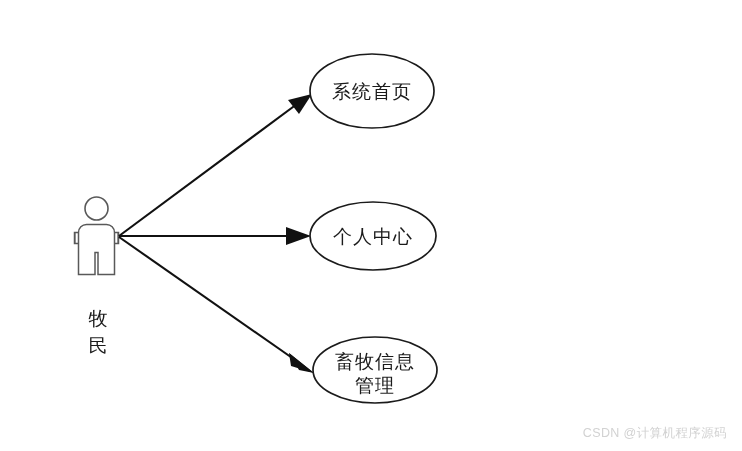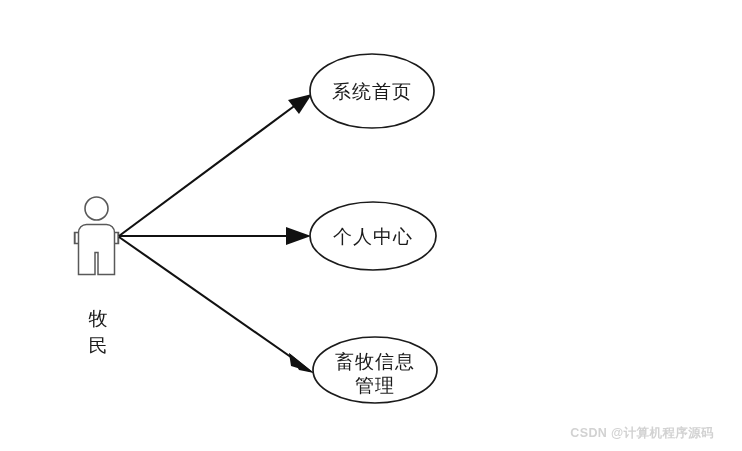--- a/index.html
+++ b/index.html
@@ -32,29 +32,28 @@
     fill: #1b1b1b;
     letter-spacing: 1px;
   }
   .actor-text {
     font-family: "Liberation Serif", "DejaVu Serif", serif;
     font-size: 19px;
     fill: #1b1b1b;
   }
   .watermark {
     position: absolute;
-    right: 28px;
+    right: 15px;
     bottom: 9px;
     font-family: "Liberation Sans", "DejaVu Sans", sans-serif;
     font-size: 12.5px;
     color: #d2d2d2;
     letter-spacing: 0.4px;
     white-space: nowrap;
     user-select: none;
-    font-weight: bold;
   }
 </style>
 </head>
 <body>
 
 <div id="canvas">
 
   <svg id="diagram-svg" viewBox="0 0 742 451">
 
     <g>

